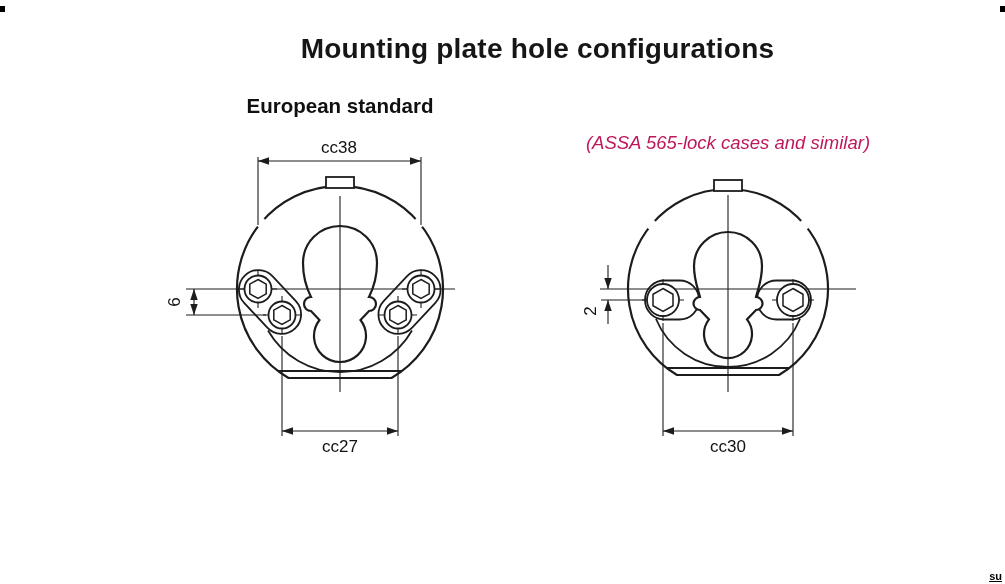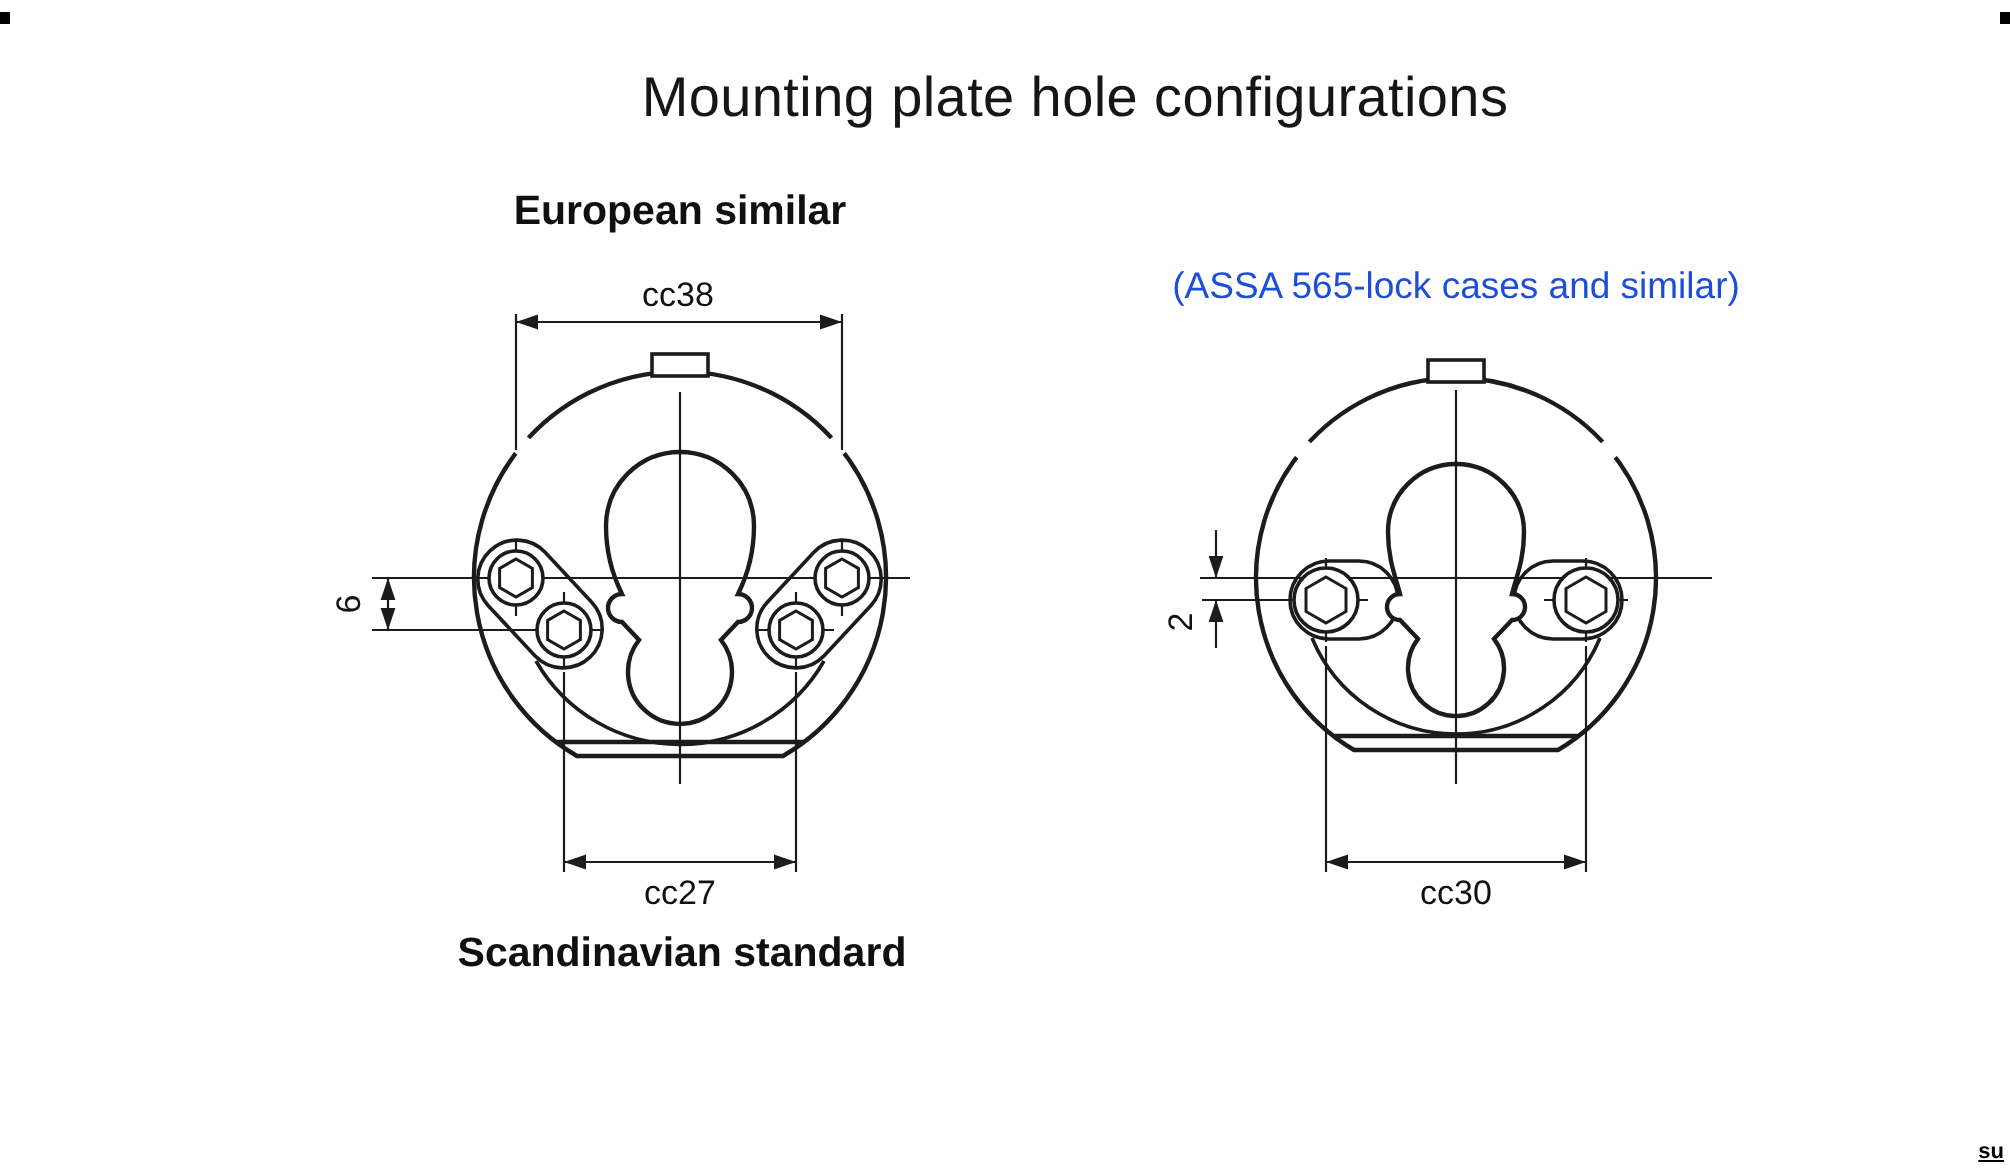--- a/index.html
+++ b/index.html
@@ -4,24 +4,24 @@
 <style>
   html,body { margin:0; padding:0; background:#ffffff; }
   .canvas {
     position:relative; width:1005px; height:584px; background:#ffffff;
     overflow:hidden; font-family:"Liberation Sans", sans-serif; color:#111;
   }
   .abs { position:absolute; }
   .drawing { left:0; top:0; }
   .title {
     top:33px; left:70px; width:935px; text-align:center;
-    font-size:28px; font-weight:400; color:#161616; letter-spacing:0.2px;
+    font-size:28px; font-weight:700; color:#161616; letter-spacing:0.2px;
   }
   .heading { font-size:20.5px; font-weight:700; text-align:center; color:#101010; }
-  .sub     { font-size:18.5px; font-weight:400; text-align:center; color:#1d4ed8; }
+  .sub     { font-size:18.5px; font-weight:400; text-align:center; color:#be185d;font-style:italic; }
   .h-eu    { top:94px;  left:190px; width:300px; }
   .h-mod   { top:97px;  left:578px; width:300px; }
   .sub-mod { top:132px; left:528px; width:400px; }
   .h-scan  { top:465px; left:191px; width:300px; }
   .sub-scan{ top:495px; left:191px; width:300px; }
   .watermark { right:3px; bottom:2px; font-size:11px; font-weight:700; color:#000;text-decoration:underline; }
   .crop-mark { background:#000; width:5px; height:6px; }
 
   
   .s2   { stroke:#1c1c1c; stroke-width:2.2; fill:none; }
@@ -139,21 +139,20 @@
     <g>
       <line class="thin" x1="663" y1="323" x2="663" y2="436"></line>
       <line class="thin" x1="793" y1="323" x2="793" y2="436"></line>
       <line class="thin" x1="663" y1="431" x2="793" y2="431" marker-start="url(#ah)" marker-end="url(#ah)"></line>
       <text class="dimtext" x="728" y="452" text-anchor="middle">cc30</text>
     </g>
   </svg>
 
   <div class="abs title">Mounting plate hole configurations</div>
 
-  <div class="abs heading h-eu">European similar</div>
+  <div class="abs heading h-eu">European standard</div>
   <div class="abs sub sub-mod">(ASSA 565-lock cases and similar)</div>
-  <div class="abs heading h-scan">Scandinavian standard</div>
 
   <div class="abs crop-mark" style="left:0; top:6px;"></div>
   <div class="abs crop-mark" style="right:0; top:6px;"></div>
 
   <div class="abs watermark">su</div>
 </div>
 
 </body></html>

